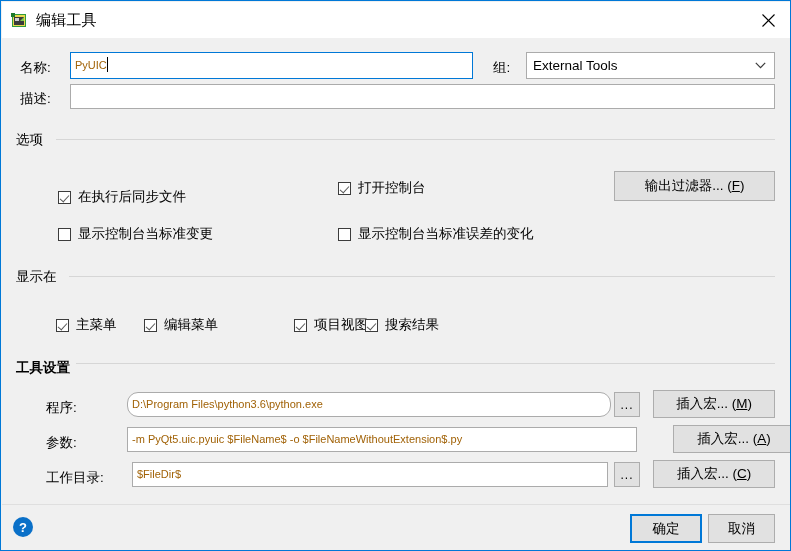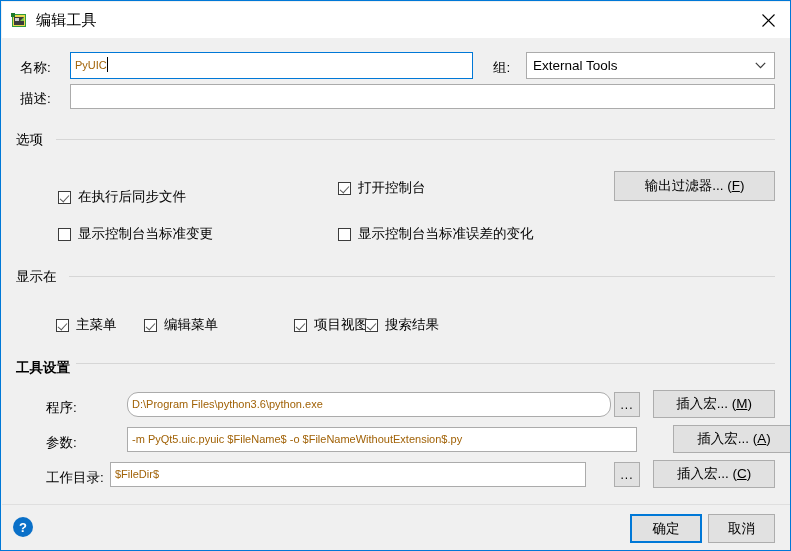--- a/index.html
+++ b/index.html
@@ -335,21 +335,21 @@
 
     <span class="lbl" style="left:44px; top:396px;">参数:</span>
     <div class="tbox" style="left:125px; top:389px; width:510px; height:25px; line-height:23px;">
       <span>-m PyQt5.uic.pyuic  $FileName$ -o $FileNameWithoutExtension$.py</span>
     </div>
     <div class="btn" style="left:651px; top:387px; width:122px; height:28px;margin-left:20px;">
       <span>插入宏... (<span class="acc">A</span>)</span>
     </div>
 
     <span class="lbl" style="left:44px; top:431px;">工作目录:</span>
-    <div class="tbox" style="left:108px; top:424px; width:476px; height:25px; line-height:23px;">
+    <div class="tbox" style="left:130px; top:424px; width:476px; height:25px; line-height:23px;">
       <span>$FileDir$</span>
     </div>
     <div class="btn plain small" style="left:612px; top:424px; width:26px; height:25px;">
       <span>...</span>
     </div>
     <div class="btn" style="left:651px; top:422px; width:122px; height:28px;">
       <span>插入宏... (<span class="acc">C</span>)</span>
     </div>
 
   </div>

